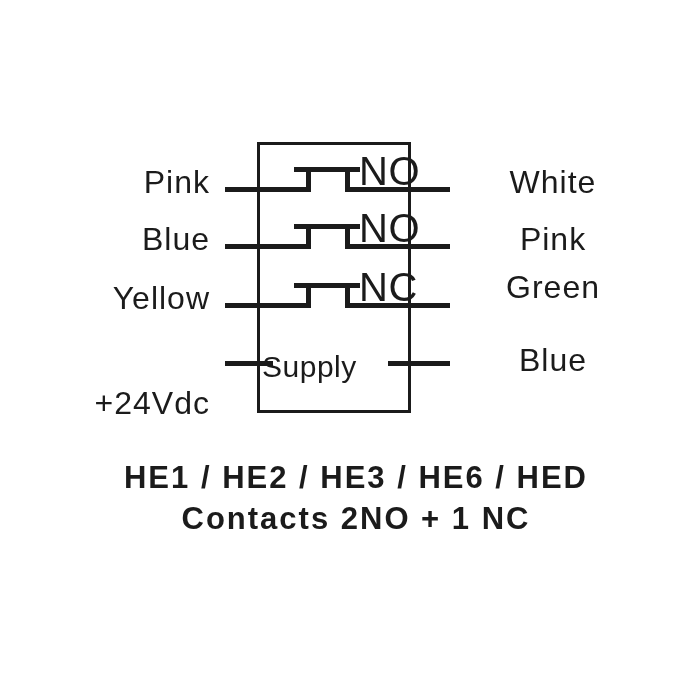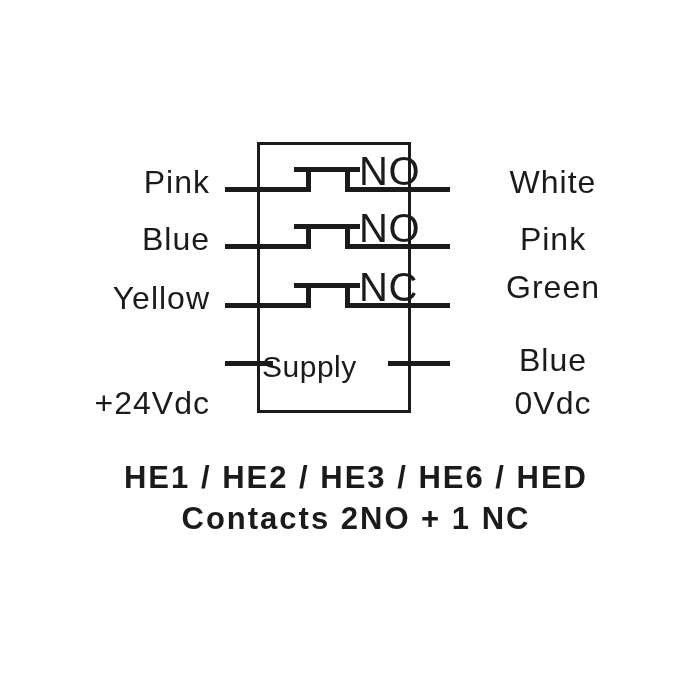--- a/index.html
+++ b/index.html
@@ -102,18 +102,17 @@
   <div class="vjog" style="left:345px;top:283px;height:25px"></div>
   <div class="wire" style="left:345px;top:303px;width:105px"></div>
   <div class="clabel" style="left:359px;top:272px">NC</div>
   <div class="lbl right" style="top:271px">Green</div>
 
   <div class="lbl left" style="top:387px">+24Vdc</div>
   <div class="wire" style="left:225px;top:361px;width:48px"></div>
   <div class="supply">Supply</div>
   <div class="wire" style="left:388px;top:361px;width:62px"></div>
   <div class="lbl right" style="top:344px">Blue</div>
-  <div class="lbl right" style="top:387px">0Vdc</div>
 
   <div class="caption" style="top:462px">HE1 / HE2 / HE3 / HE6 / HED</div>
   <div class="caption" style="top:503px">Contacts 2NO + 1 NC</div>
 
 </div>
 
 </body></html>

